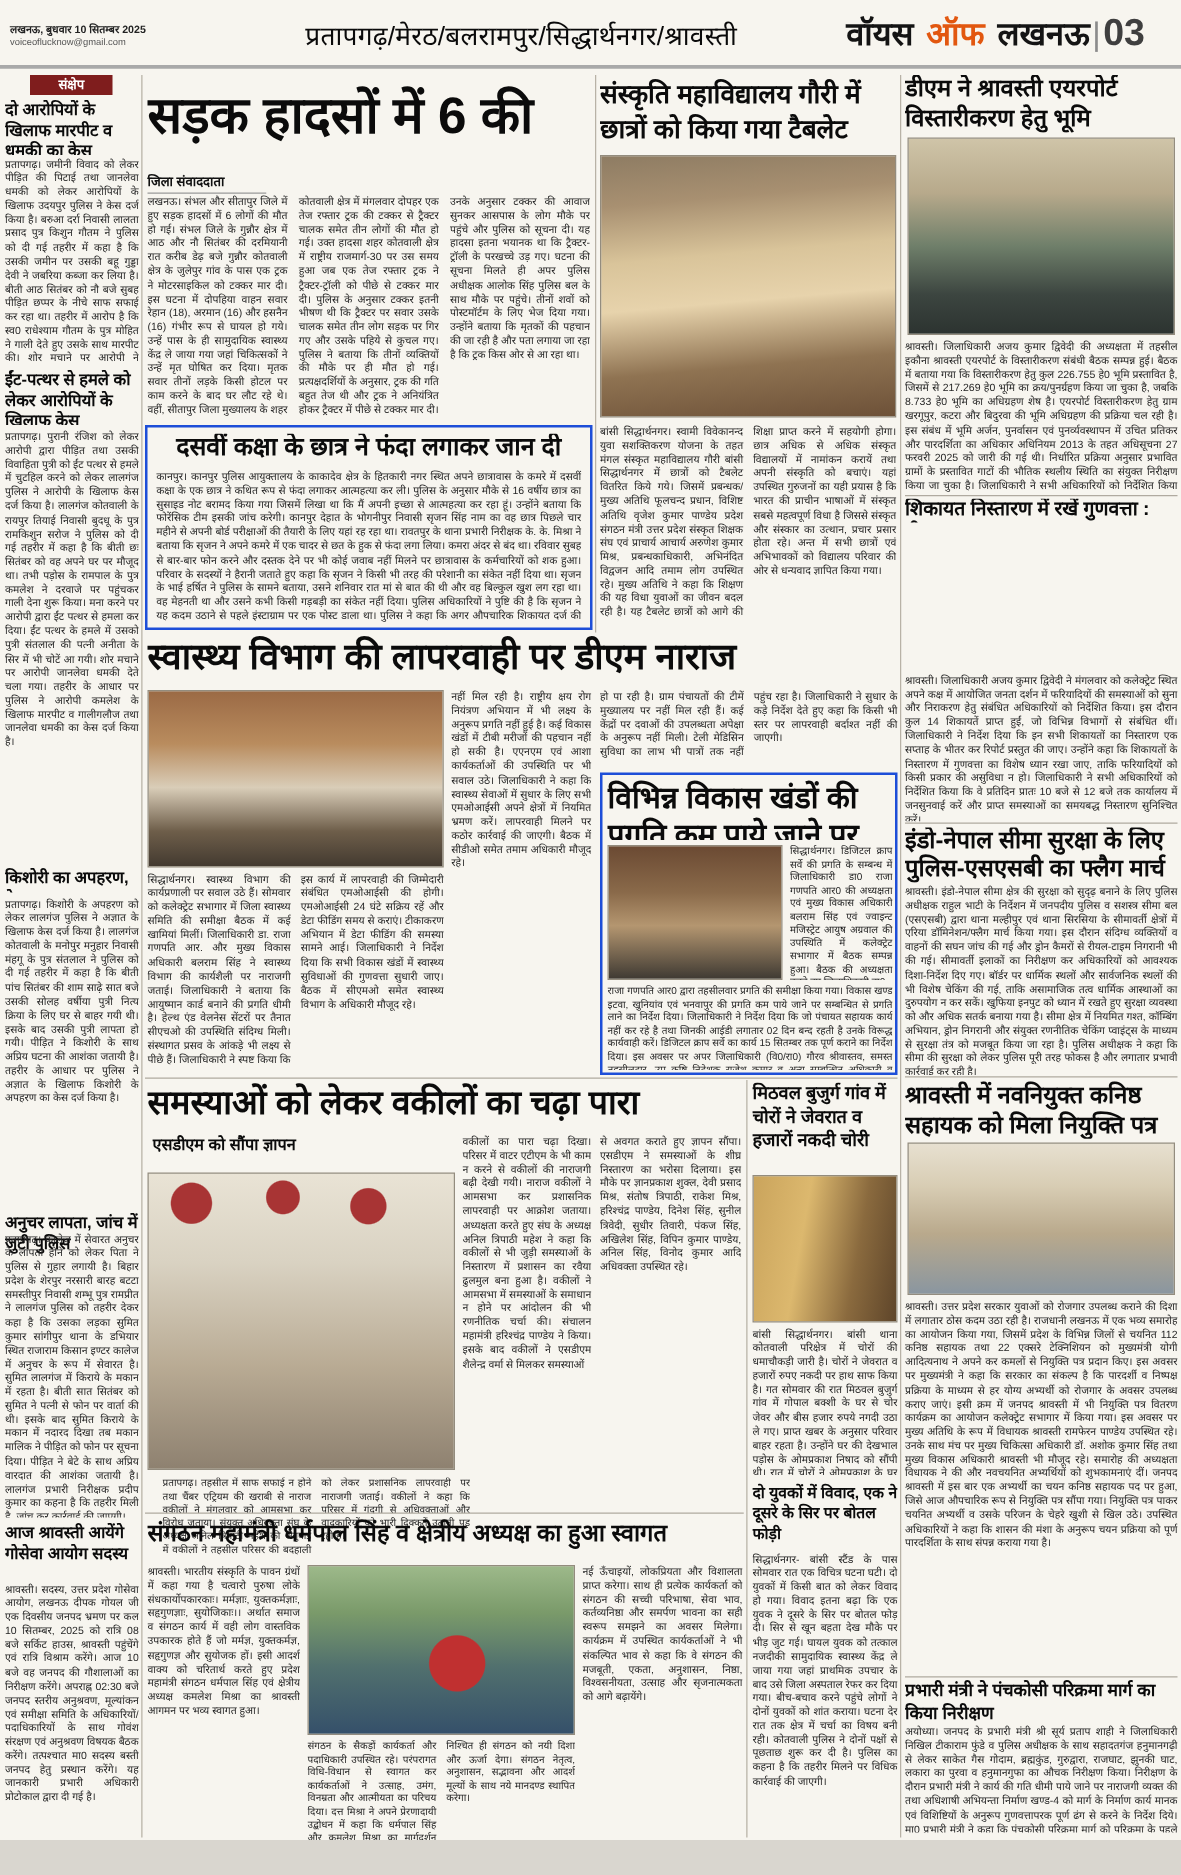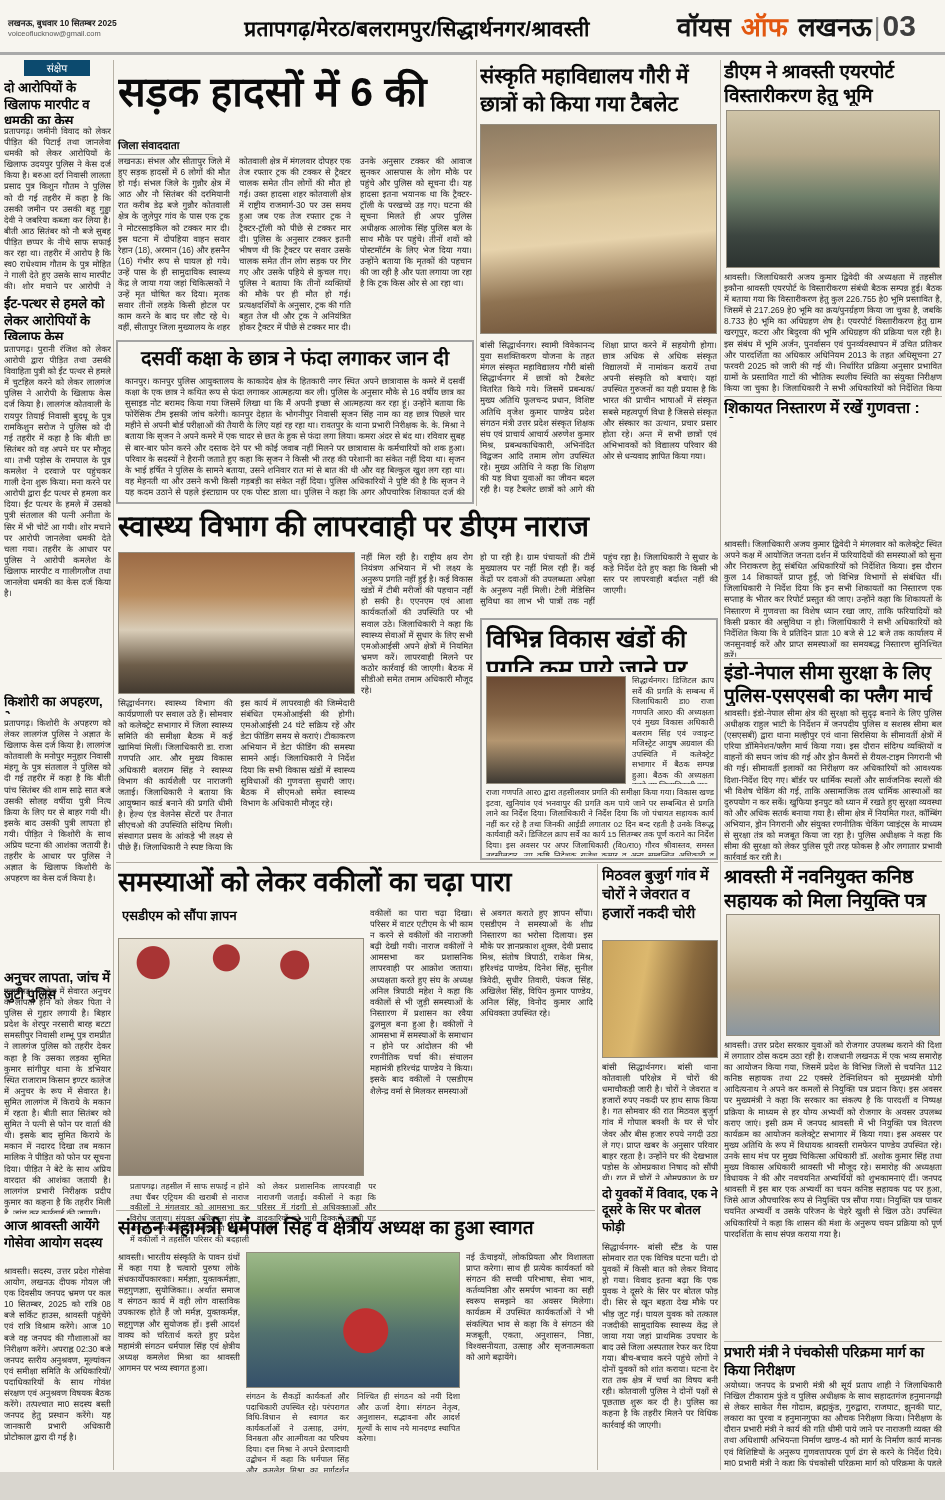--- a/index.html
+++ b/index.html
@@ -9,30 +9,30 @@
   .abs{position:absolute}
   .t{font-size:8.4px;line-height:1.32;text-align:justify;color:#262626;overflow:hidden}
   .t.small{font-size:8px}
   .cols2{column-count:2;column-gap:8px;column-fill:auto;height:100%}
   .cols3{column-count:3;column-gap:9px;column-fill:auto;height:100%}
   .hl{font-weight:bold;color:#0b0b0b;overflow:hidden;line-height:1.18}
   .hl.center{text-align:center}
   .photo{position:absolute;border:1px solid #938c7e;overflow:hidden}
   .vline{position:absolute;width:1px;background:#b8b2a6}
   .hline{position:absolute;height:1px;background:#b0aaa0}
-  .box{position:absolute;border:2px solid #a3a3a3}
+  .box{position:absolute;border:2px solid #1d4ed8}
   .masthead-date{font-size:8.5px;font-weight:bold;color:#222;line-height:1.35}
   .masthead-mail{font-size:7.5px;color:#555}
-  .regions{font-size:21px;font-weight:bold;letter-spacing:.2px;color:#0a0a0a;text-align:center}
+  .regions{font-size:21px;font-weight:normal;letter-spacing:.2px;color:#0a0a0a;text-align:center}
   .brand{font-size:26px;font-weight:bold;white-space:nowrap;text-align:left}
   .brand .b1,.brand .b3{color:#141414}
   .brand .b2{color:#e2570f;padding:0 3px}
   .brand .sep{color:#8b8b8b;font-weight:normal;padding:0 2px}
   .brand .pageno{color:#3f3f3f;font-size:30px}
-  .kshep{background:#0c4a6e;color:#fff;font-size:10.5px;font-weight:normal;text-align:center;line-height:16px}
+  .kshep{background:#7f1d1d;color:#fff;font-size:10.5px;font-weight:bold;text-align:center;line-height:16px}
   .sb-title{font-size:13.2px;font-weight:bold;line-height:1.25;color:#0b0b0b;overflow:hidden}
   .byline{font-size:10.5px;font-weight:bold;border-bottom:1px solid #9a9a9a;padding-bottom:2px;color:#111}
   .sign{position:absolute;background:#d8b24a;color:#3a2a10;font-size:8px;font-weight:bold;padding:1px 4px;border-radius:1px}
   .strip{position:absolute;background:#d9d6cf}
 </style>
 </head>
 <body>
 
 <div class="page">
 

